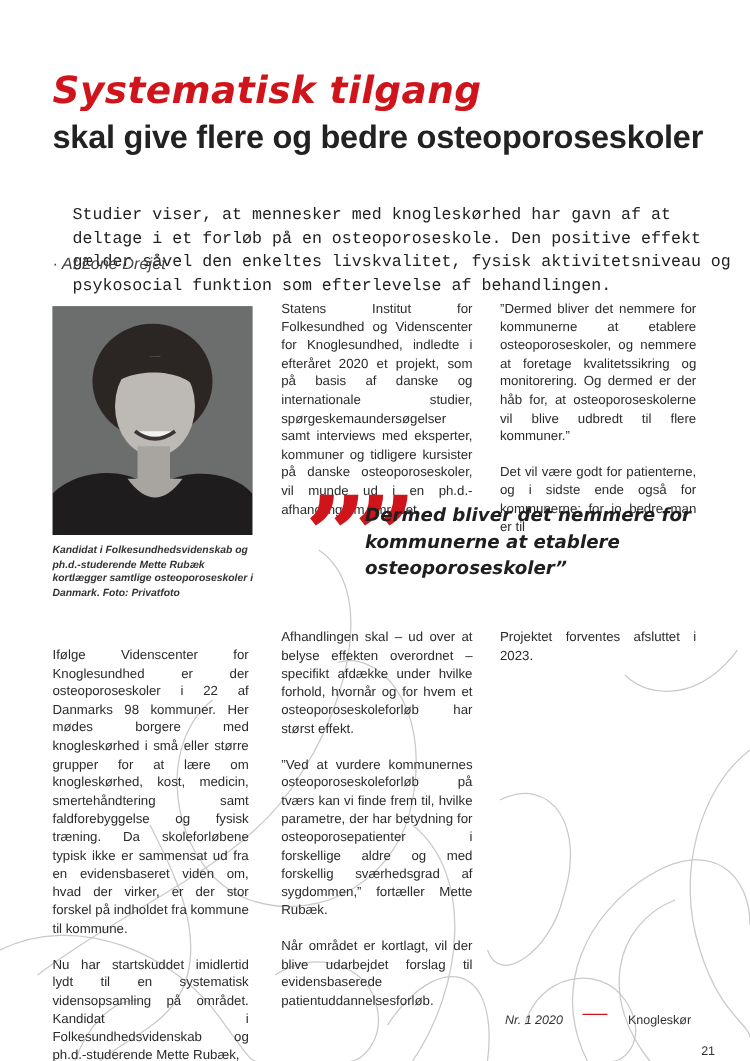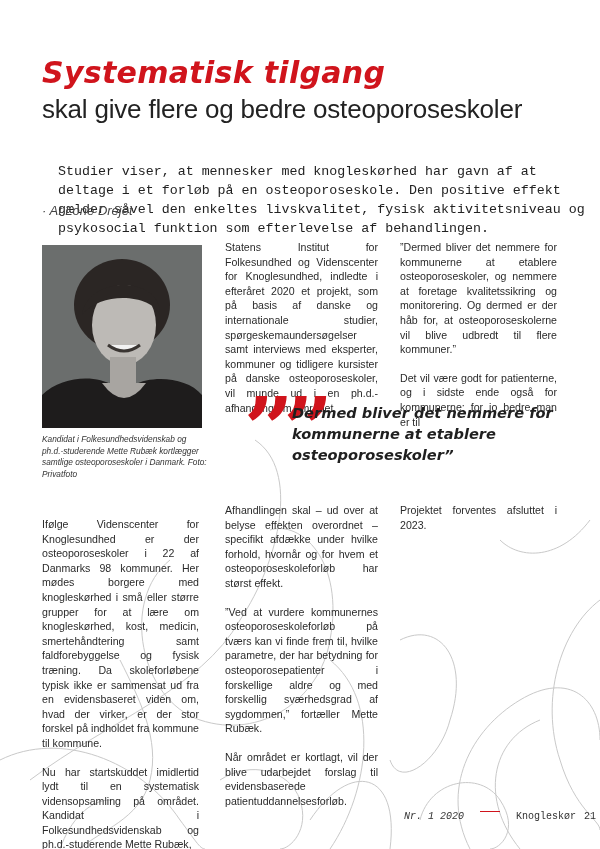--- a/index.html
+++ b/index.html
@@ -5,49 +5,49 @@
   html, body { margin: 0; padding: 0; background: #ffffff; }
   body { width: 600px; height: 849px; position: relative; overflow: hidden;
          font-family: "DejaVu Sans", sans-serif; color: #2a2a2a; }
   .bg-lines { position: absolute; left: 0; top: 0; width: 600px; height: 849px; z-index: 0; pointer-events: none; }
   .layer { position: absolute; z-index: 1; }
 
   .title { left: 42px; top: 52px; margin: 0; font-family: "DejaVu Sans", sans-serif;
            font-weight: bold; font-style: italic; font-size: 30px; line-height: 42px;
            color: #d0141c; letter-spacing: 0.3px; }
   .subtitle { left: 42px; top: 94px; margin: 0; font-family: "Liberation Sans", sans-serif;
-              font-size: 26px; line-height: 30px; color: #222; font-weight: normal; letter-spacing: -0.2px; }
+              font-size: 26px; line-height: 30px; color: #222; font-weight: bold; letter-spacing: -0.2px; }
   .lead { left: 42px; top: 146px; width: 540px; margin: 16px; font-family: Liberation Mono, monospace;
           font-size: 13.3px; line-height: 19px; color: #222; }
   .byline { left: 42px; top: 203px; font-family: "Liberation Sans", sans-serif; font-style: italic;
             font-size: 13px; color: #444; }
 
   .photo { left: 42px; top: 245px; width: 160px; height: 183px; background: #5a5a5a; overflow: hidden; }
   .caption { left: 42px; top: 434px; width: 165px; font-family: "Liberation Sans", sans-serif;
-             font-style: italic; font-size: 8.3px; line-height: 11.5px; color: #333; }
+             font-style: italic; font-size: 8.3px; line-height: 11.5px; color: #333; font-weight: bold; }
 
   .col { font-family: "Liberation Sans", sans-serif; font-size: 10.6px; line-height: 14.6px;
          color: #2a2a2a; text-align: justify; }
   .col p { margin: 0 0 14px 0; }
   .col1-top { left: 225px; top: 240px; width: 153px; }
   .col2-top { left: 400px; top: 240px; width: 157px; }
   .col0-bot { left: 42px; top: 517px; width: 157px; }
   .col1-bot { left: 225px; top: 503px; width: 153px; }
   .col2-bot { left: 400px; top: 503px; width: 157px; }
 
   .quote-mark { left: 244px; top: 386px; font-family: "DejaVu Serif", serif; font-weight: bold;
                 font-size: 86px; line-height: 86px; color: #d0141c; letter-spacing: -10px; }
   .pull-quote { left: 292px; top: 402px; width: 280px; font-family: "DejaVu Sans", sans-serif;
                 font-weight: bold; font-style: italic; font-size: 14.6px; line-height: 21px; color: #1f1f1f; }
 
-  .footer { left: 404px; top: 811px; font-family: Liberation Mono, monospace; font-size: 10px;
+  .footer { left: 404px; top: 811px; font-family: Liberation Sans, sans-serif; font-size: 10px;
             color: #333; display: flex; align-items: flex-start; }
   .footer .issue { font-style: italic; }
   .footer .rule { display: inline-block; width: 20px; height: 1px; background: #d0141c; margin: 0 16px 0 16px; }
-  .footer .page-num { margin-left: 8px; }
+  .footer .page-num { margin-left: 8px; margin-top: 25px; }
 </style>
 </head>
 <body>
 
 <svg class="bg-lines" viewBox="0 0 600 849" xmlns="http://www.w3.org/2000/svg" fill="none" stroke="#c9c9c9" stroke-width="1">
   <path d="M255 440 C 300 470, 280 560, 240 620 C 200 690, 110 720, 30 780"></path>
   <path d="M170 560 C 120 600, 140 700, 200 720 C 260 740, 320 700, 330 640 C 345 560, 300 520, 270 530"></path>
   <path d="M0 760 C 60 730, 140 760, 180 820 C 195 840, 200 849, 205 849"></path>
   <path d="M330 660 C 380 700, 370 790, 330 849"></path>
   <path d="M310 820 C 350 760, 400 770, 390 849"></path>

